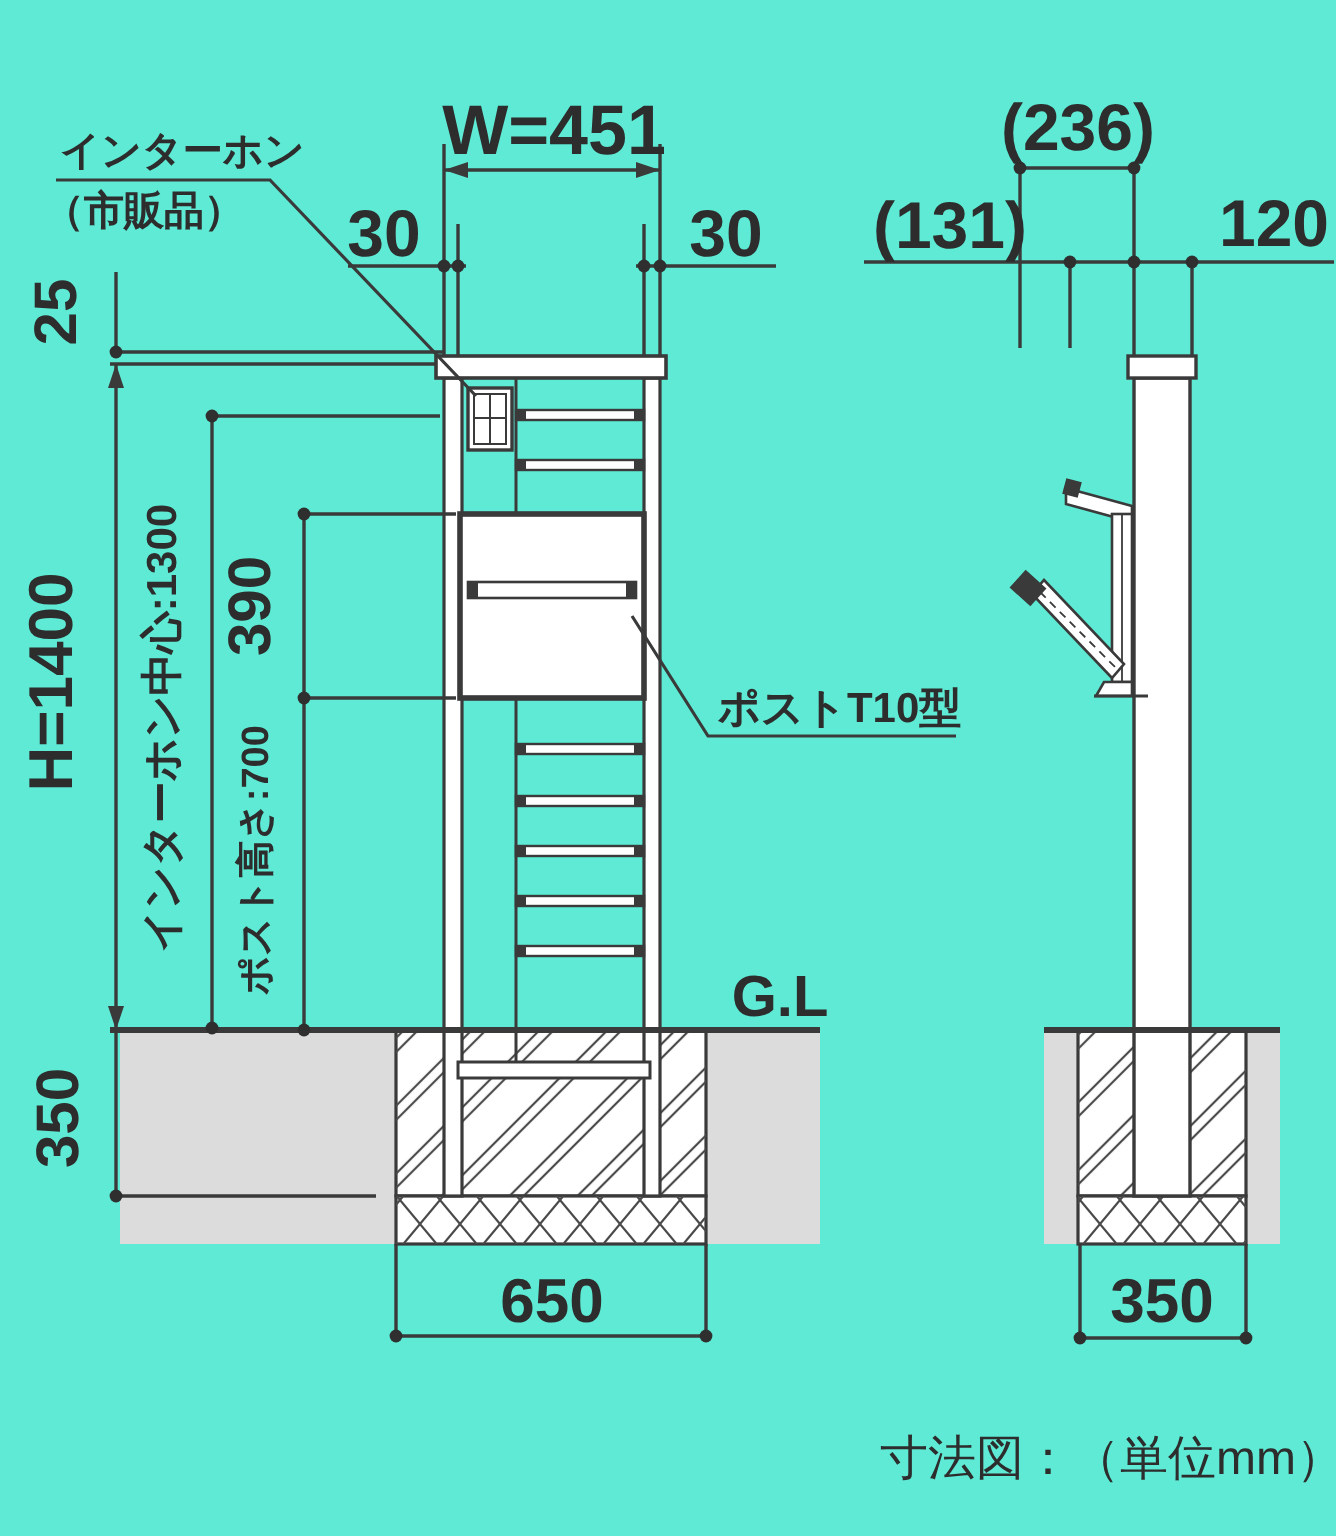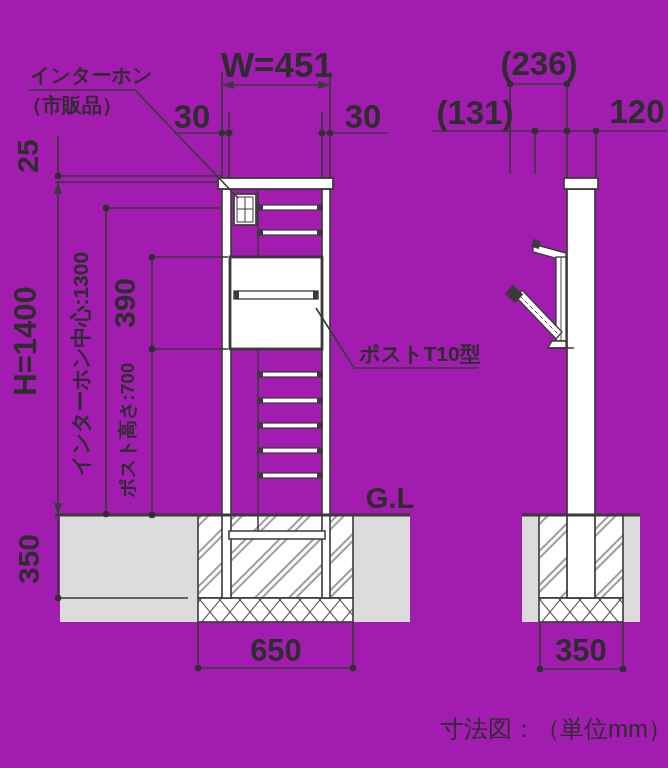--- a/index.html
+++ b/index.html
@@ -1,16 +1,16 @@
 <!DOCTYPE html>
 <html><head>
 <meta charset="utf-8">
 <style>
   html,body{margin:0;padding:0;background:#ffffff;}
-  .page{position:relative;width:668px;height:768px;background:#a21caf;overflow:hidden;}
+  .page{position:relative;width:668px;height:768px;background:#5eead4;overflow:hidden;}
   svg{display:block;}
   svg text{fill:#2d2d2d;font-family:"Liberation Sans","DejaVu Sans",sans-serif;}
   .b{font-weight:700;}
   .m{font-weight:600;}
   .ink{stroke:#3a3a3a;fill:none;}
   .fillw{fill:#ffffff;stroke:#3a3a3a;}
   .dot{fill:#2f2f2f;stroke:none;}
   .arr{fill:#3a3a3a;stroke:none;}
   .nub{fill:#3a3a3a;stroke:none;}
 </style>

